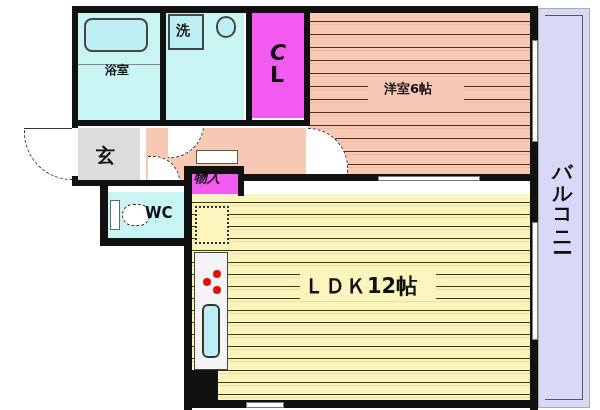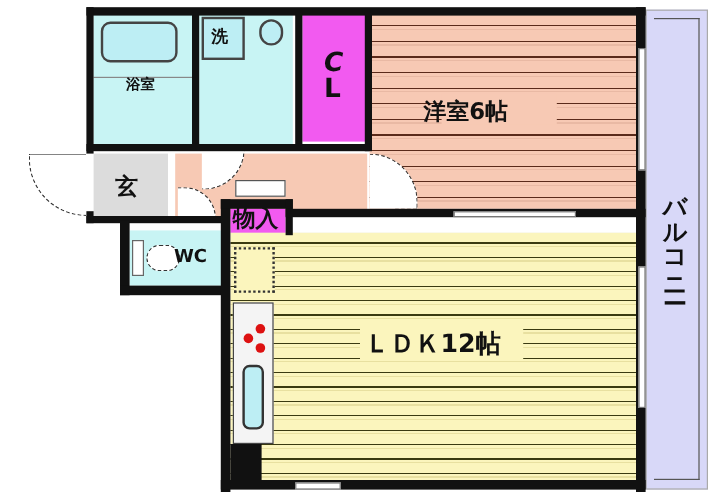--- a/index.html
+++ b/index.html
@@ -29,33 +29,33 @@
 <div class="room-label" style="left:176px;top:22px;font-size:14px;">洗</div>
 <div class="abs" style="left:216px;top:16px;width:20px;height:22px;border:2px solid #444;border-radius:10px;background:#bdeef4;"></div>
 
 <div class="abs" style="left:252px;top:12px;width:54px;height:106px;background:#f25af0;"></div>
 <div class="room-label" style="left:270px;top:40px;font-size:22px;font-style:italic;">C</div>
 <div class="room-label" style="left:270px;top:62px;font-size:22px;">L</div>
 
 <div class="abs stripe-pink" style="left:308px;top:12px;width:222px;height:162px;"></div>
 <div class="abs" style="left:308px;top:128px;width:40px;height:46px;background:#fff;border-top-right-radius:40px;border-top:1px dashed #333;border-right:1px dashed #333;"></div>
 <div class="abs" style="left:368px;top:78px;width:96px;height:26px;background:#f7c9b4;"></div>
-<div class="room-label" style="left:353px;top:80px;font-size:19px;">洋室6帖</div>
+<div class="room-label" style="left:384px;top:80px;font-size:13px;">洋室6帖</div>
 
 <div class="abs" style="left:78px;top:128px;width:62px;height:52px;background:#dcdcdc;"></div>
 <div class="room-label" style="left:96px;top:143px;font-size:19px;">玄</div>
 <div class="abs" style="left:24px;top:128px;width:48px;height:52px;background:#fff;border-top:1px solid #333;border-bottom-left-radius:48px;border-left:1px dashed #333;border-bottom:1px dashed #333;"></div>
 
 <div class="abs" style="left:146px;top:128px;width:160px;height:52px;background:#f7c9b4;"></div>
 <div class="abs" style="left:168px;top:124px;width:36px;height:34px;background:#fff;border-bottom-right-radius:36px;border-right:1px dashed #333;border-bottom:1px dashed #333;"></div>
 <div class="abs" style="left:148px;top:156px;width:32px;height:26px;background:#fff;border-top-right-radius:30px;border-top:1px dashed #333;border-right:1px dashed #333;"></div>
 <div class="abs" style="left:196px;top:150px;width:42px;height:14px;background:#fff;border:1px solid #555;"></div>
 
 <div class="abs" style="left:192px;top:174px;width:46px;height:20px;background:#f25af0;"></div>
-<div class="room-label" style="left:194px;top:169px;font-size:19px;">物入</div>
+<div class="room-label" style="left:194px;top:169px;font-size:13px;font-style:italic;">物入</div>
 
 <div class="abs" style="left:108px;top:192px;width:78px;height:46px;background:#c8f4f4;"></div>
 <div class="abs" style="left:110px;top:200px;width:10px;height:30px;background:#fff;border:1px solid #666;"></div>
 <div class="abs" style="left:122px;top:204px;width:28px;height:22px;background:#fff;border:1px dashed #333;border-radius:12px;"></div>
 <div class="room-label" style="left:145px;top:204px;font-size:15px;">WC</div>
 
 <div class="abs stripe-yellow" style="left:192px;top:194px;width:338px;height:206px;"></div>
 <div class="abs" style="left:195px;top:206px;width:34px;height:38px;border:2px dotted #333;background:#fbf5bd;"></div>
 <div class="abs" style="left:194px;top:252px;width:34px;height:118px;background:#f4f4f4;border:1px solid #444;"></div>
 <div class="abs" style="left:213px;top:270px;width:8px;height:8px;border-radius:50%;background:#dd1111;"></div>

